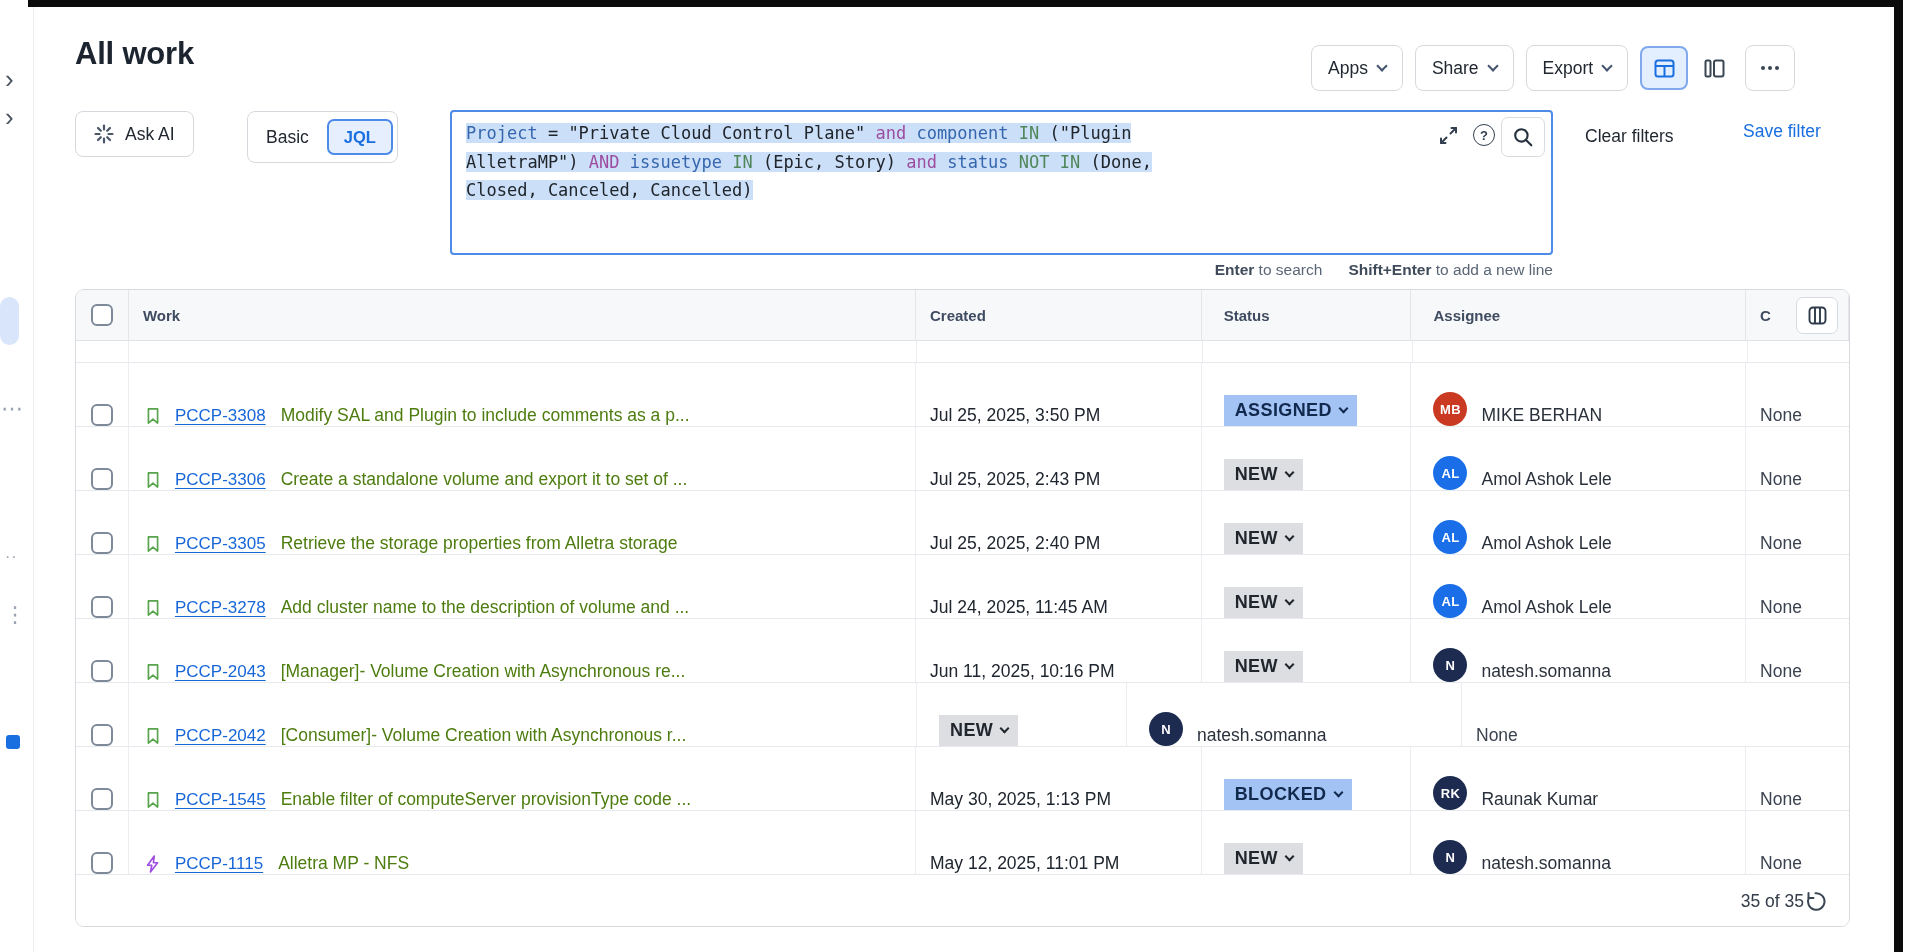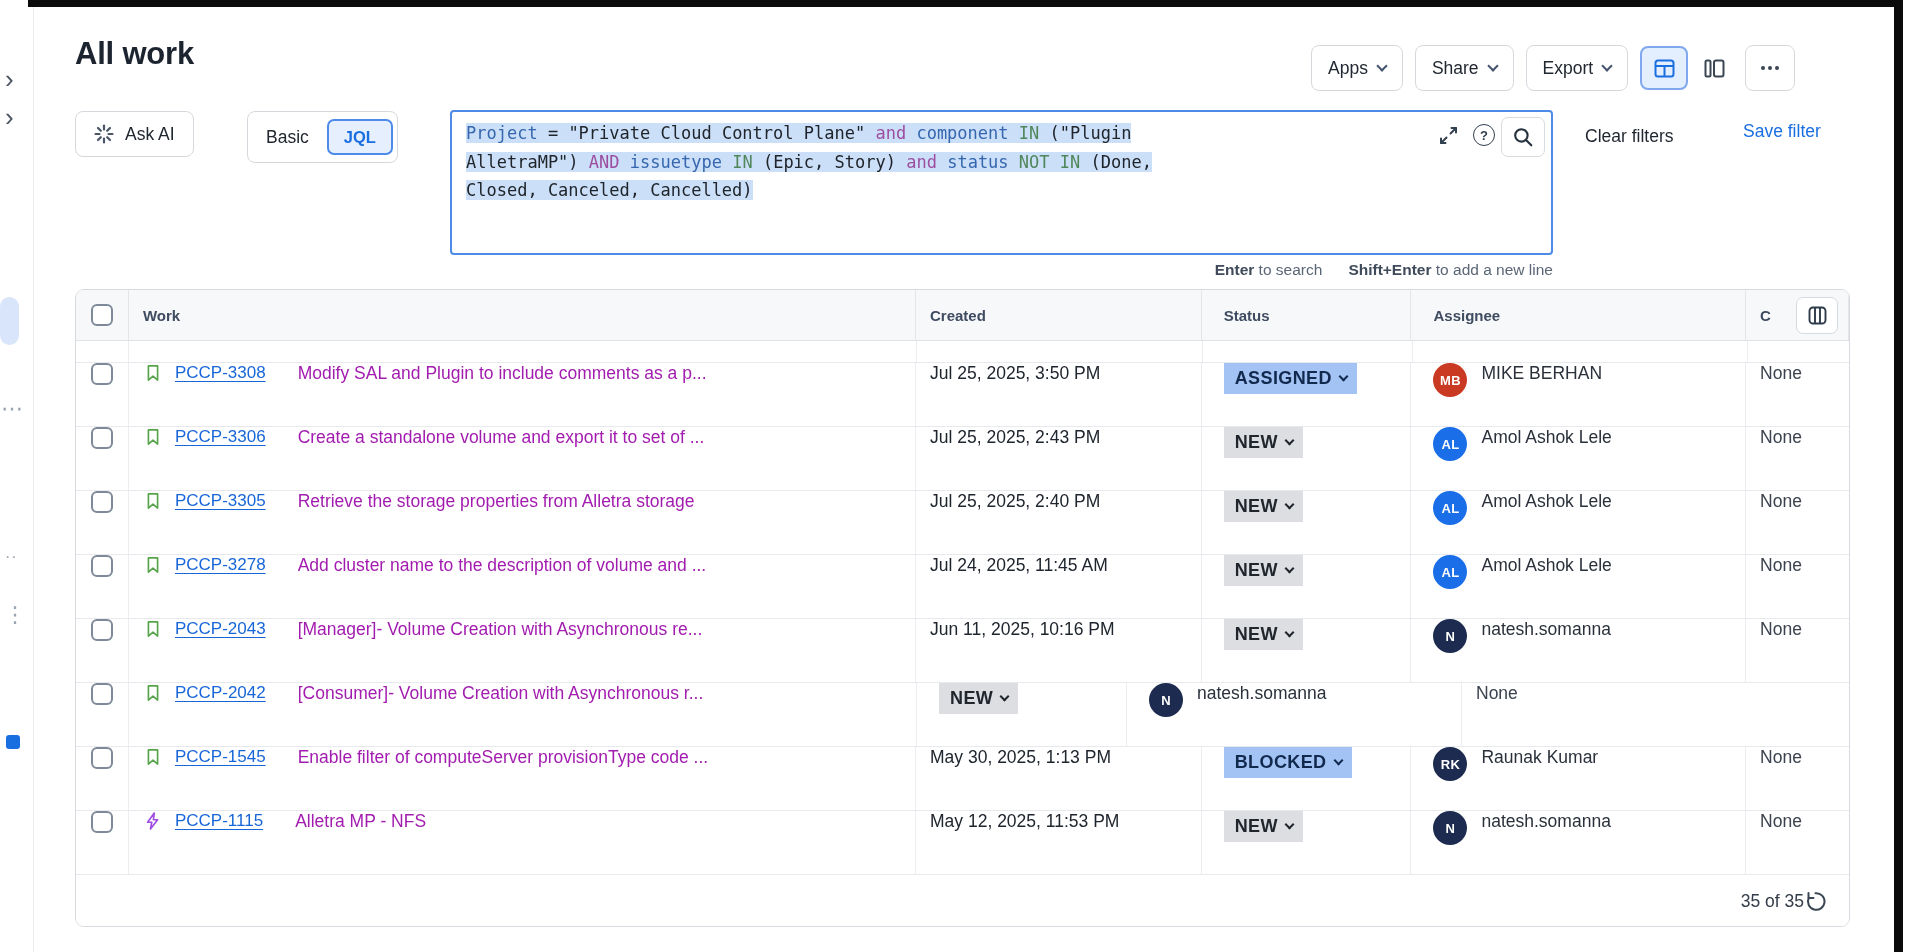--- a/index.html
+++ b/index.html
@@ -61,26 +61,26 @@
   .c-status { width:210px; padding-left:22px; }
   .c-assignee { width:335px; padding-left:22px; }
   .c-extra { width:103px; padding-left:14px; overflow:hidden; white-space:nowrap; }
   .col-btn { position:absolute; right:11px; top:7px; width:42px; height:37px; background:#fff; border:1px solid #D6DADF; border-radius:7px; display:flex; align-items:center; justify-content:center; cursor:pointer; }
 
   .sliver { height:22px; display:flex; border-bottom:1px solid #E7E9EC; background:#fff; }
   .sliver div { border-right:1px solid #ECEDF0; height:100%; }
   .sliver div:last-child { border-right:none; }
 
   .tr { height:64px; display:flex; border-bottom:1px solid #E7E9EC; background:#fff; }
-  .td { display:flex; align-items:flex-start; border-right:1px solid #ECEDF0; font-size:17.5px; color:#20262F; }
+  .td { display:flex; align-items:flex-end; border-right:1px solid #ECEDF0; font-size:17.5px; color:#20262F; }
   .td:last-child { border-right:none; }
   .checkbox { width:22px; height:22px; border:2px solid #7E8A9A; border-radius:6px; background:#fff; cursor:pointer; }
   .type-ic { display:flex; align-items:center; margin-right:12px; }
   .key { font-size:17px; color:#1766D8; text-decoration:underline; text-underline-offset:3px; cursor:pointer; white-space:nowrap; }
-  .summary { margin-left:32px; color:#a21caf; white-space:nowrap; overflow:hidden; cursor:pointer; }
+  .summary { margin-left:15px; color:#4d7c0f; white-space:nowrap; overflow:hidden; cursor:pointer; }
   .badge { display:inline-flex; align-items:center; padding:5px 10px 5px 11px; border-radius:0; font-size:18px; font-weight:700; letter-spacing:0.4px; cursor:pointer; }
   .badge .bchev { display:inline-block; width:7px; height:7px; border-right:2px solid currentColor; border-bottom:2px solid currentColor; transform:rotate(45deg); margin-left:8px; margin-top:-4px; }
   .badge.blue { background:#A3C3F4; color:#12294E; }
   .badge.gray { background:#DCDEE2; color:#21262D; }
   .avatar { width:34px; height:34px; border-radius:50%; color:#fff; font-size:13px; font-weight:700; display:flex; align-items:center; justify-content:center; margin-right:14px; flex:none; letter-spacing:0.3px; }
   .aname { font-size:17.5px; color:#2A313B; white-space:nowrap; }
   .extra-val { color:#3A434F; }
 
   .tfoot { height:52px; display:flex; align-items:center; justify-content:flex-end; padding-right:22px; font-size:17.5px; color:#333C49; background:#fff; }
   .refresh-btn { display:flex; align-items:center; cursor:pointer; }
@@ -459,21 +459,21 @@
 
       <span class="type-ic epic">
         <svg width="20" height="20" viewBox="0 0 24 24" fill="none" stroke="#A04EE0" stroke-width="2" stroke-linejoin="round">
           <path d="M13.5 2.5 L5.5 13.5 h5 l-1.5 8 L17.5 10.5 h-5 z"></path>
         </svg>
       </span>
       <a class="key">PCCP-1115</a>
       <span class="summary">Alletra MP - NFS</span>
     </div>
     <div class="td c-created">
-            <span>May 12, 2025, 11:53 PM</span>
+            <span>May 12, 2025, 11:01 PM</span>
           </div>
     <div class="td c-status">
       <span class="badge gray">
               <span class="badge-txt">NEW</span>
               <span class="bchev"></span>
             </span>
     </div>
     <div class="td c-assignee">
       <span class="avatar" style="background: rgb(29, 43, 80);">N</span>
       <span class="aname">natesh.somanna</span>

